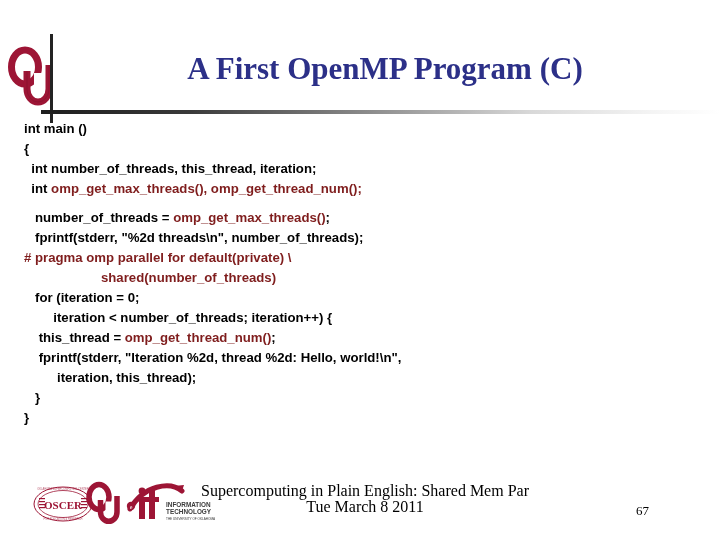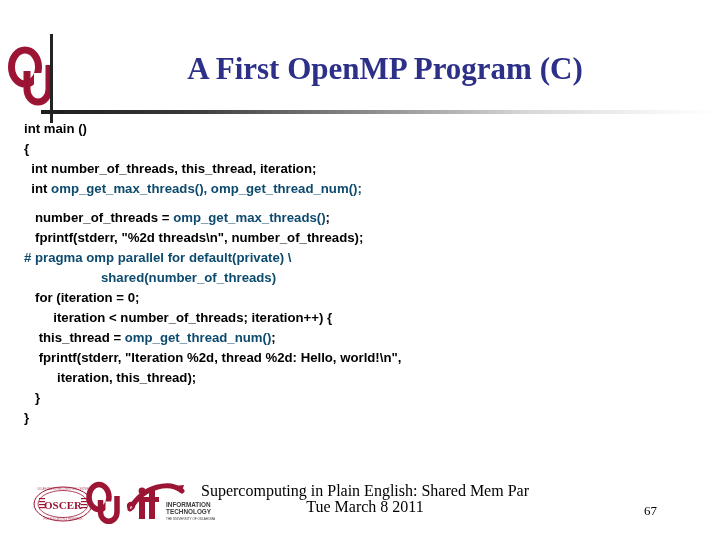--- a/index.html
+++ b/index.html
@@ -75,42 +75,41 @@
     white-space: pre;
   }
   #code-block .ln {
     white-space: pre;
     height: 20px;
   }
   #code-block .ln.blank {
     height: 9px;
   }
   .tok-plain { color: #000000; }
-  .tok-omp   { color: #0c4a6e; text-align: center; }
+  .tok-omp   { color: #7f1d1d; text-align: center; }
 
   
   #footer-text {
     position: absolute;
     left: 160px;
     top: 483px;
     width: 410px;
     text-align: center;
     font-family: "Liberation Serif", serif;
     font-size: 16px;
     line-height: 15.5px;
     color: #000000;
   }
   #page-number {
     position: absolute;
     left: 636px;
     top: 503px;
     font-family: "Liberation Serif", serif;
     font-size: 13px;
     color: #000000;
-    margin-left: 8px;
   }
 
   
   #footer-logos {
     position: absolute;
     left: 14px;
     top: 478px;
     width: 200px;
     height: 55px;
   }

